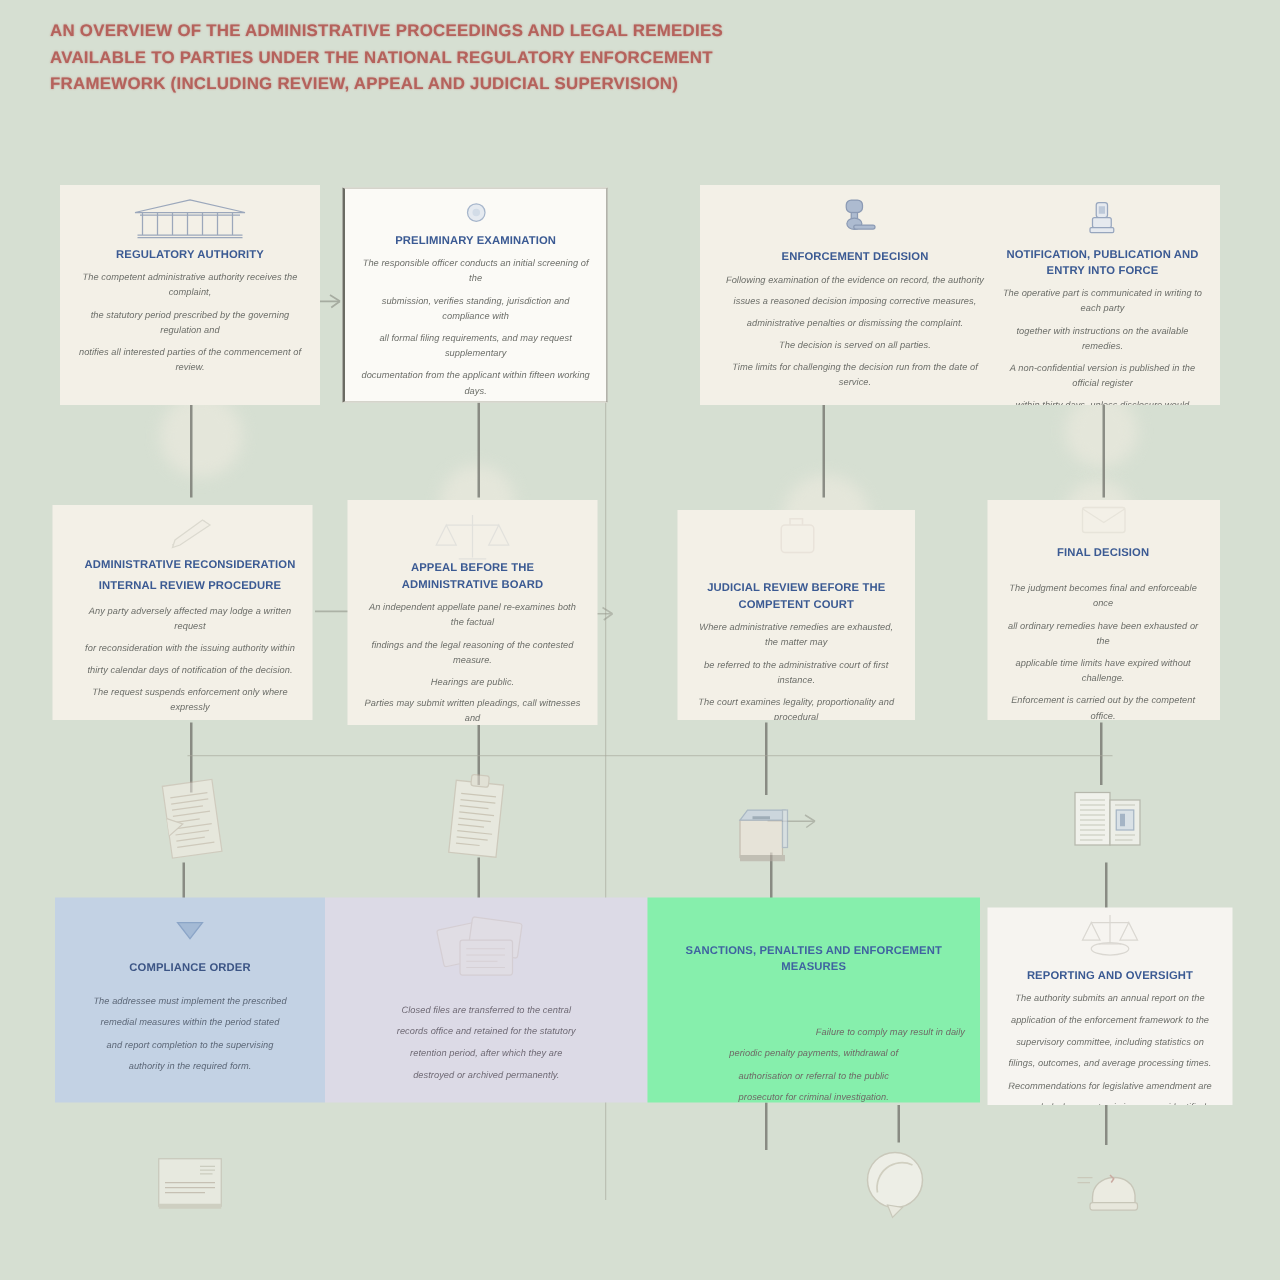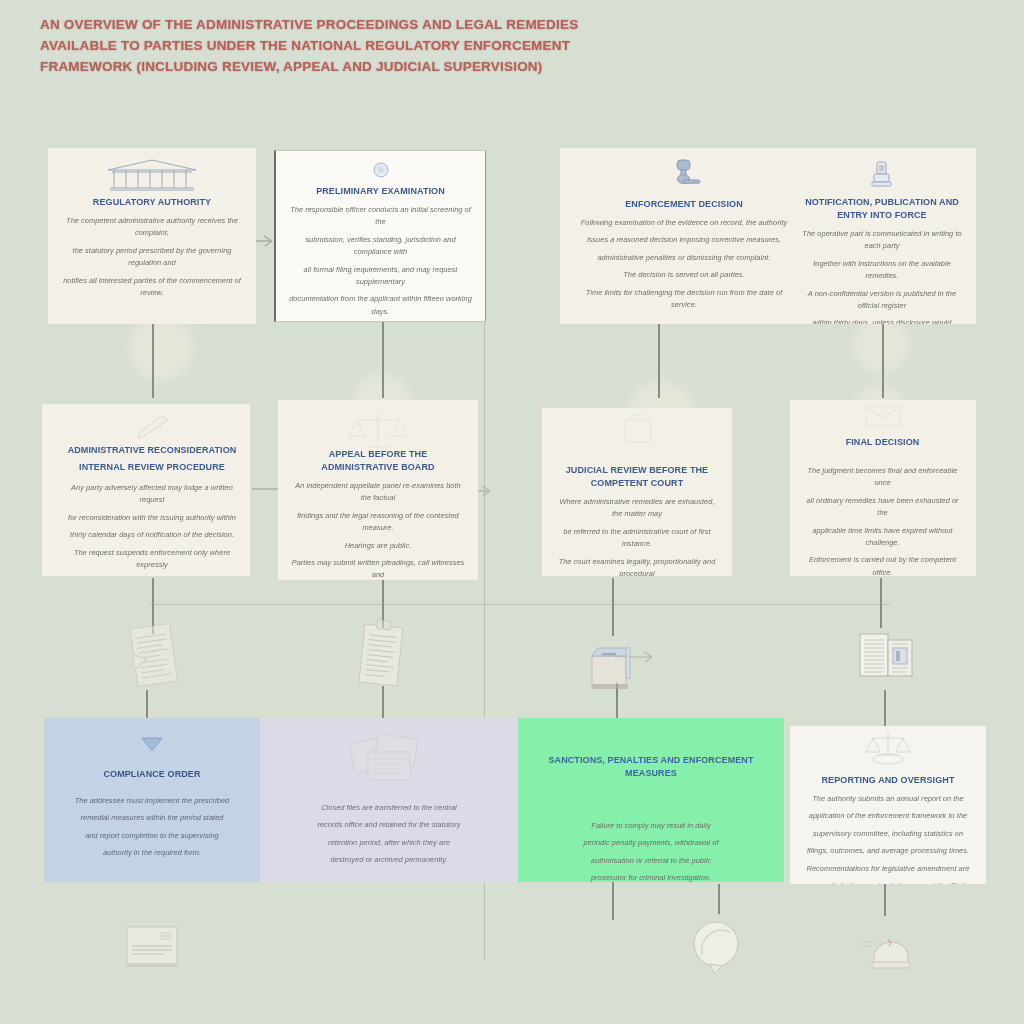--- a/index.html
+++ b/index.html
@@ -373,21 +373,21 @@
       </svg>
     </span>
     <p class="b" style="margin-top:74px;color:#706b76;">Closed files are transferred to the central</p>
     <p class="b" style="color:#706b76;">records office and retained for the statutory</p>
     <p class="b" style="color:#706b76;">retention period, after which they are</p>
     <p class="b" style="color:#706b76;">destroyed or archived permanently.</p>
   </div>
 
   <div class="card tint-pink" style="left:518px;top:718px;width:266px;height:164px;">
     <p class="h" style="margin-top:26px;color:#3f63a0;">SANCTIONS, PENALTIES AND ENFORCEMENT MEASURES</p>
-    <p class="b" style="margin-top:40px;color:#6e6a66;">Failure to comply may result in daily</p>
+    <p class="b" style="margin-top:40px;color:#6e6a66;text-align:right;">Failure to comply may result in daily</p>
     <p class="b" style="color:#6e6a66;">periodic penalty payments, withdrawal of</p>
     <p class="b" style="color:#6e6a66;">authorisation or referral to the public</p>
     <p class="b" style="color:#6e6a66;">prosecutor for criminal investigation.</p>
   </div>
 
   <div class="card tint-white" style="left:790px;top:726px;width:196px;height:158px;">
     <span class="icon ghost" style="position:absolute;left:50%;top:2px;transform:translateX(-50%);opacity:.35;">
       <svg width="66" height="46" viewBox="0 0 66 46">
         <g stroke="#a7a39a" stroke-width="1" fill="none">
           <path d="M33 4 V26 M18 10 H48 M18 10 L11 24 H25 Z M48 10 L41 24 H55 Z M24 27 H42"></path>

